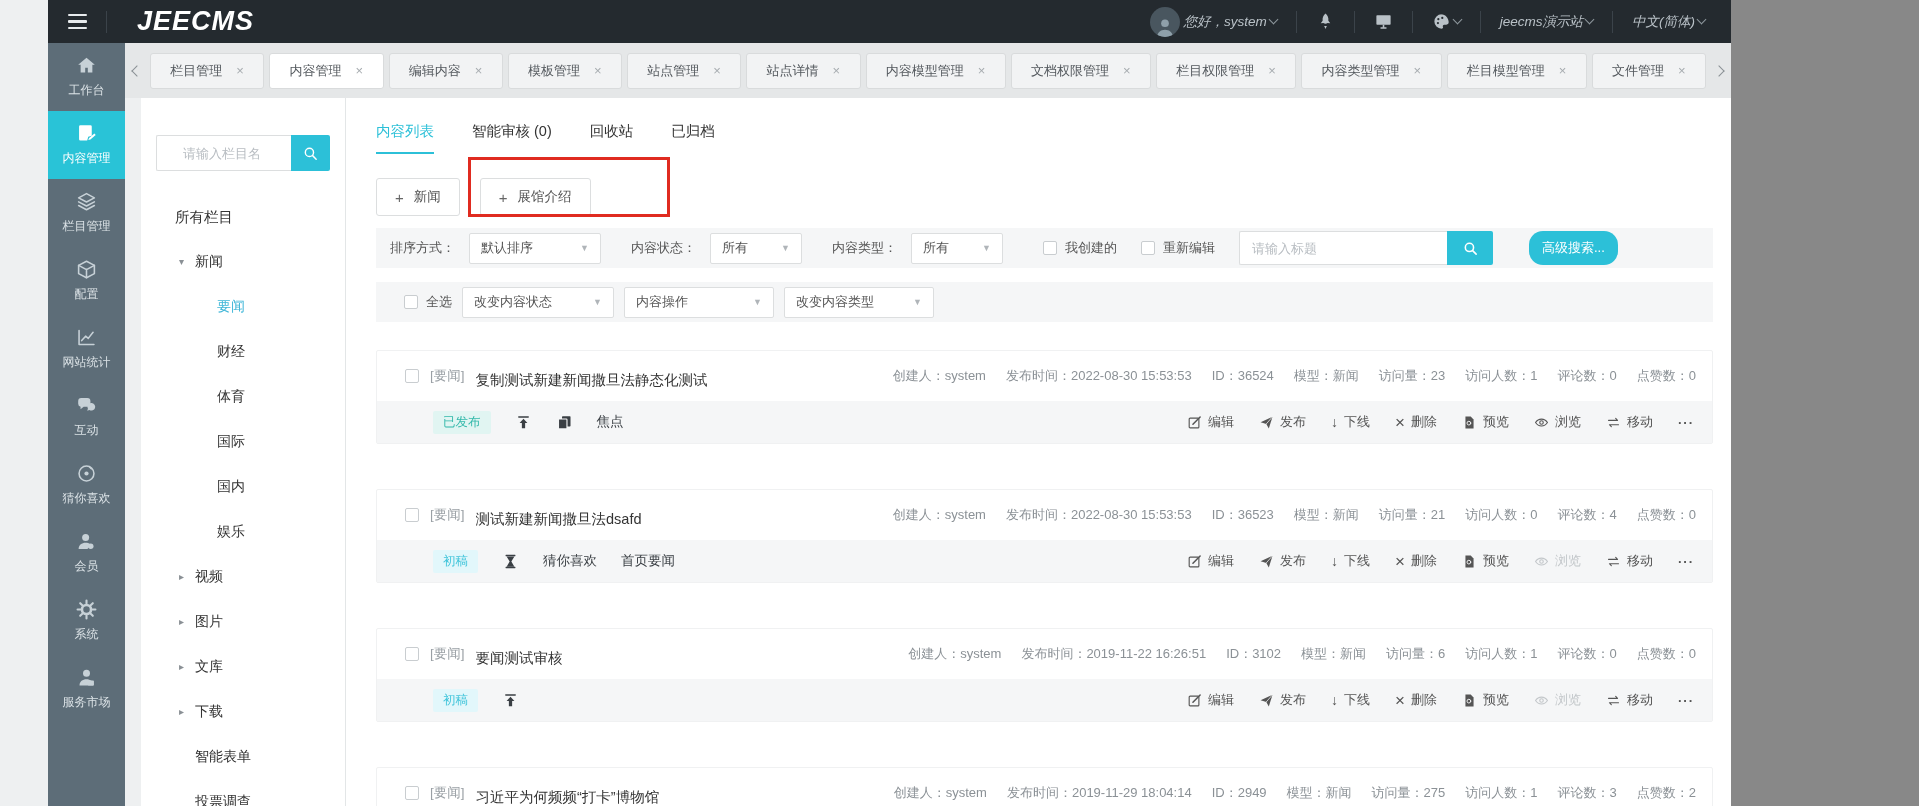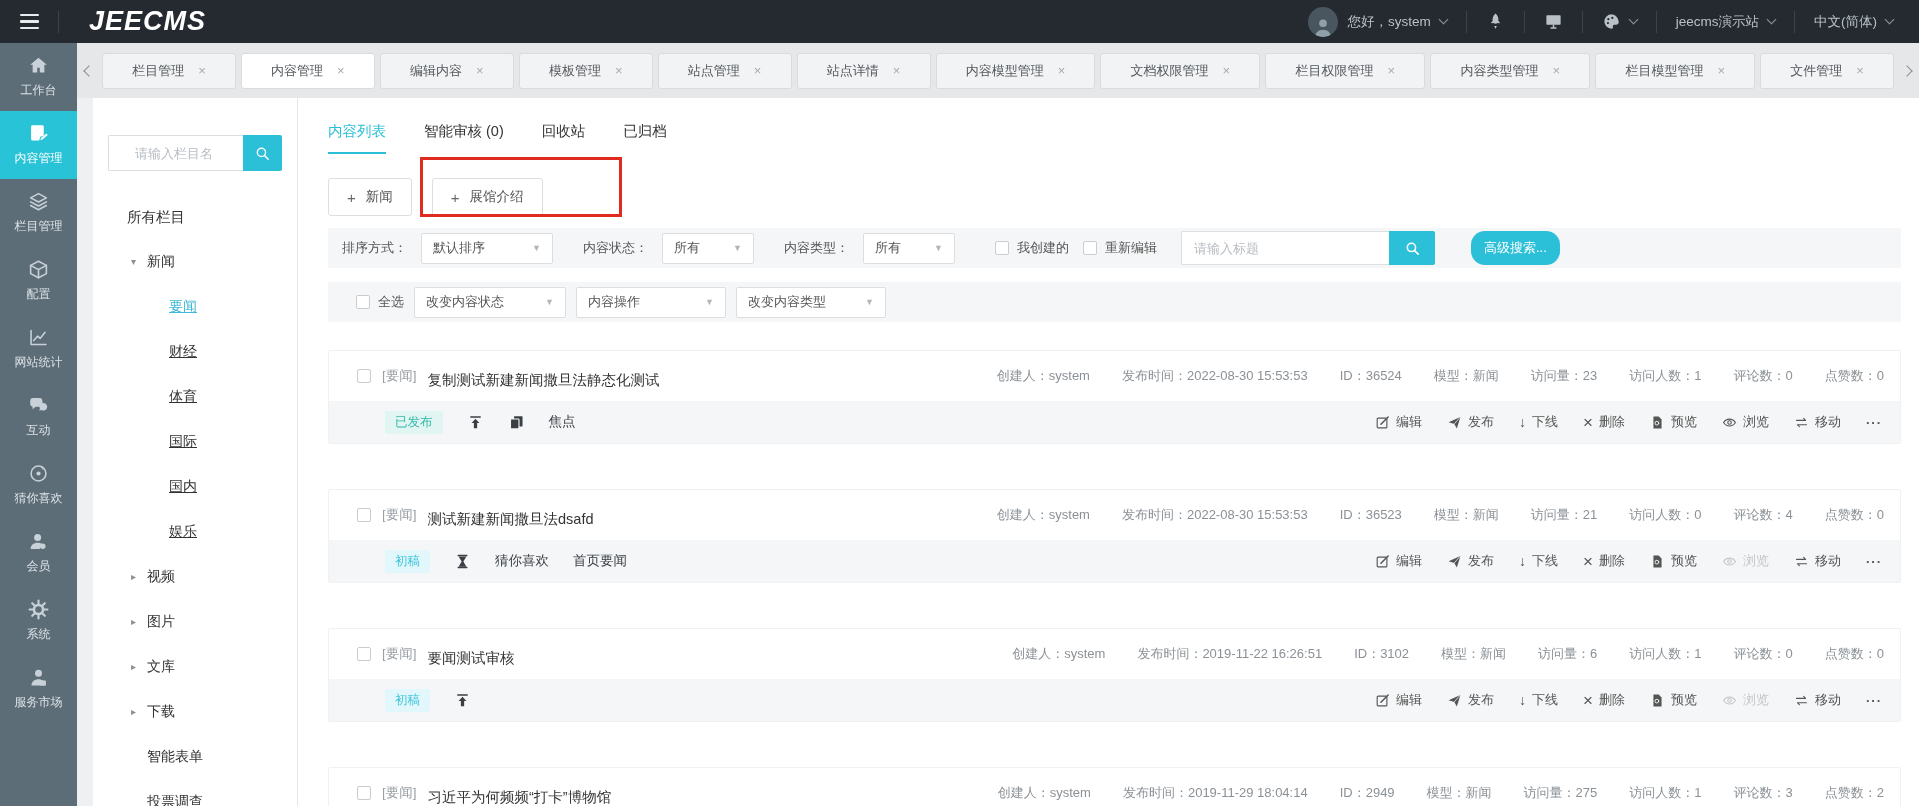--- a/index.html
+++ b/index.html
@@ -1,26 +1,26 @@
 <!DOCTYPE html>
 <html><head>
 <meta charset="utf-8">
 <style>
 * { box-sizing: border-box; margin: 0; padding: 0; }
 body { font-family: "Liberation Sans", "DejaVu Sans", sans-serif; background:#888; }
-.screen { width:1919px; height:806px; background:#eef0f1; position:relative; overflow:hidden; display:flex; flex-direction:column; }
+.screen { width:1731px; height:806px; background:#eef0f1; position:relative; overflow:hidden; display:flex; flex-direction:column;padding-left:48px; }
 
 
 .topbar { height:43px; background:#242a2f; display:flex; align-items:center; color:#b9c1c7; flex-shrink:0; }
 .hamburger { width:58px; height:43px; display:flex; flex-direction:column; justify-content:center; align-items:center; gap:4px; cursor:pointer; }
 .hamburger i { display:block; width:19px; height:2.5px; background:#e7ebed; border-radius:1px; }
 .tb-sep { width:1px; height:22px; background:#3b434a; }
 .logo { font-size:27px; font-weight:bold; font-style:italic; color:#fff; letter-spacing:1px; margin-left:30px; }
 .tb-right { margin-left:auto; display:flex; align-items:center; padding-right:26px; font-size:13.5px; }
-.tb-group { display:flex; align-items:center; gap:9px; white-space:nowrap; }
+.tb-group { display:flex; align-items:center; gap:3px; white-space:nowrap;font-style:italic; }
 .tb-right .tb-sep { margin:0 19px; }
 .avatar { width:30px; height:30px; border-radius:50%; background:#49565f; display:flex; align-items:flex-end; justify-content:center; overflow:hidden; }
 .avatar svg { width:22px; height:22px; fill:#8fa0aa; }
 .chev { display:inline-block; width:7px; height:7px; border-right:1.6px solid #8e979d; border-bottom:1.6px solid #8e979d; transform:rotate(45deg); margin-top:-4px; }
 .tb-icon svg { width:19px; height:19px; fill:#b9c1c7; display:block; }
 
 
 .bodyrow { flex:1; display:flex; min-height:0; }
 .sidebar { width:77px; background:#5d6d78; flex-shrink:0; display:flex; flex-direction:column; }
 .side-item { height:68px; display:flex; flex-direction:column; align-items:center; justify-content:center; gap:6px; color:#dbe2e6; font-size:12px; cursor:pointer; }
@@ -46,21 +46,21 @@
 .content { flex:1; display:flex; min-height:0; }
 .tree-panel { width:205px; margin-left:16px; background:#fff; border-right:1px solid #e3e6e7; padding-top:37px; flex-shrink:0; }
 .tree-search { display:flex; margin:0 15px; }
 .tree-search input { flex:1; min-width:0; height:36px; border:1px solid #dcdedf; border-right:none; border-radius:2px 0 0 2px; padding-left:26px; font-size:13px; color:#555; outline:none; font-family:inherit; }
 .tree-search input::placeholder { color:#b8bdc2; }
 .tree-search button { width:39px; height:36px; background:#2cc0d8; border:none; border-radius:0 2px 2px 0; cursor:pointer; display:flex; align-items:center; justify-content:center; }
 .tree-search button svg { width:17px; height:17px; stroke:#fff; stroke-width:2; fill:none; stroke-linecap:round; }
 .tree-root { font-size:14.5px; color:#333; padding:0 0 0 34px; margin-top:24px; height:44px; display:flex; align-items:center; cursor:pointer; }
 .tnode { height:45px; display:flex; align-items:center; font-size:14px; color:#333; cursor:pointer; }
 .tnode .arr { width:16px; margin-left:38px; color:#8a9095; font-size:10px; }
-.tnode.child { padding-left:76px;text-decoration:underline; }
+.tnode.child { padding-left:76px; }
 .tnode.selected { color:#41b7d8; }
 
 .main-panel { flex:1; background:#fff; position:relative; padding:24px 18px 0 30px; overflow:hidden; min-width:0; }
 
 
 .m-tabs { display:flex; gap:38px; font-size:14.5px; color:#333; }
 .m-tab { padding-bottom:13px; position:relative; cursor:pointer; white-space:nowrap; }
 .m-tab.active { color:#2cc0d8; }
 .m-tab.active::after { content:""; position:absolute; left:0; right:0; bottom:0; height:2px; background:#2cc0d8; }
 
@@ -84,21 +84,21 @@
 .title-search button { width:46px; height:34px; background:#2cc0d8; border:none; border-radius:0 2px 2px 0; cursor:pointer; display:flex; align-items:center; justify-content:center; }
 .title-search button svg { width:17px; height:17px; stroke:#fff; stroke-width:2.2; fill:none; stroke-linecap:round; }
 .adv-btn { height:34px; background:#2cc0d8; color:#fff; border:none; border-radius:14px; font-size:13px; padding:0 13px; margin-left:22px; cursor:pointer; white-space:nowrap; font-family:inherit; }
 
 
 .item { border:1px solid #f0f1f2; border-radius:2px; margin-top:28px; }
 .item + .item { margin-top:45px; }
 .item-main { height:50px; display:flex; align-items:center; padding:0 16px 0 28px; gap:11px; }
 .cat { color:#9aa0a5; font-size:13.5px; flex-shrink:0; }
 .ititle { color:#333; font-size:14.5px; cursor:pointer; white-space:nowrap; overflow:hidden;margin-top:8px; }
-.meta { margin-left:auto; display:flex; gap:32px; color:#8b9196; font-size:13px; white-space:nowrap; flex-shrink:0; }
+.meta { margin-left:auto; display:flex; gap:20px; color:#8b9196; font-size:13px; white-space:nowrap; flex-shrink:0; }
 .item-sub { height:42px; background:#f5f6f7; display:flex; align-items:center; gap:24px; padding:0 18px 0 56px; }
 .badge { height:23px; display:flex; align-items:center; padding:0 10px; font-size:12.5px; border-radius:2px; flex-shrink:0; }
 .badge.published { background:#e1f5f2; color:#35b9ab; }
 .badge.draft { background:#e2f7fb; color:#3fc4da; }
 .st-icon svg { width:17px; height:17px; display:block; }
 .tag { font-size:13.5px; color:#3a3f44; }
 .actions { margin-left:auto; display:flex; align-items:center; gap:25px; font-size:13px; color:#555; }
 .action { display:flex; align-items:center; gap:6px; cursor:pointer; white-space:nowrap; }
 .action svg { width:15px; height:15px; stroke:currentColor; fill:none; stroke-width:1.8; stroke-linecap:round; stroke-linejoin:round; display:block; }
 .action svg .f { fill:currentColor; stroke:none; }
@@ -402,21 +402,21 @@
               </div>
             <span style="margin-left:16px">内容类型：</span>
             <div class="sel" style="width:92px">
                 <span>所有</span>
                 <span class="caret">▼</span>
               </div>
             <div class="cb-wrap" style="margin-left:26px">
               <span class="cb"></span>
               <span>我创建的</span>
             </div>
-            <div class="cb-wrap" style="">
+            <div class="cb-wrap" style="margin-left:10px">
               <span class="cb"></span>
               <span>重新编辑</span>
             </div>
             <div class="title-search">
               <input type="text" placeholder="请输入标题" style="">
               <button>
                 <svg viewBox="0 0 24 24">
                     <circle cx="10.5" cy="10.5" r="5.8"></circle>
                     <path d="M15 15l5 5"></path>
                   </svg>

